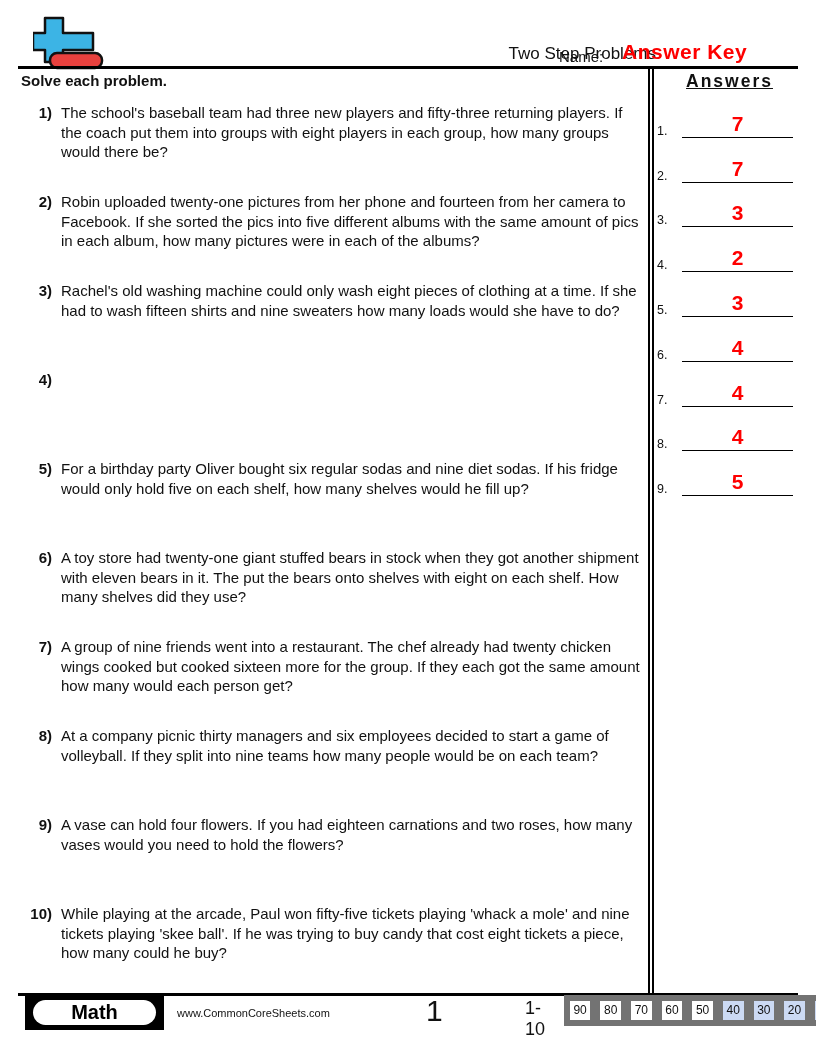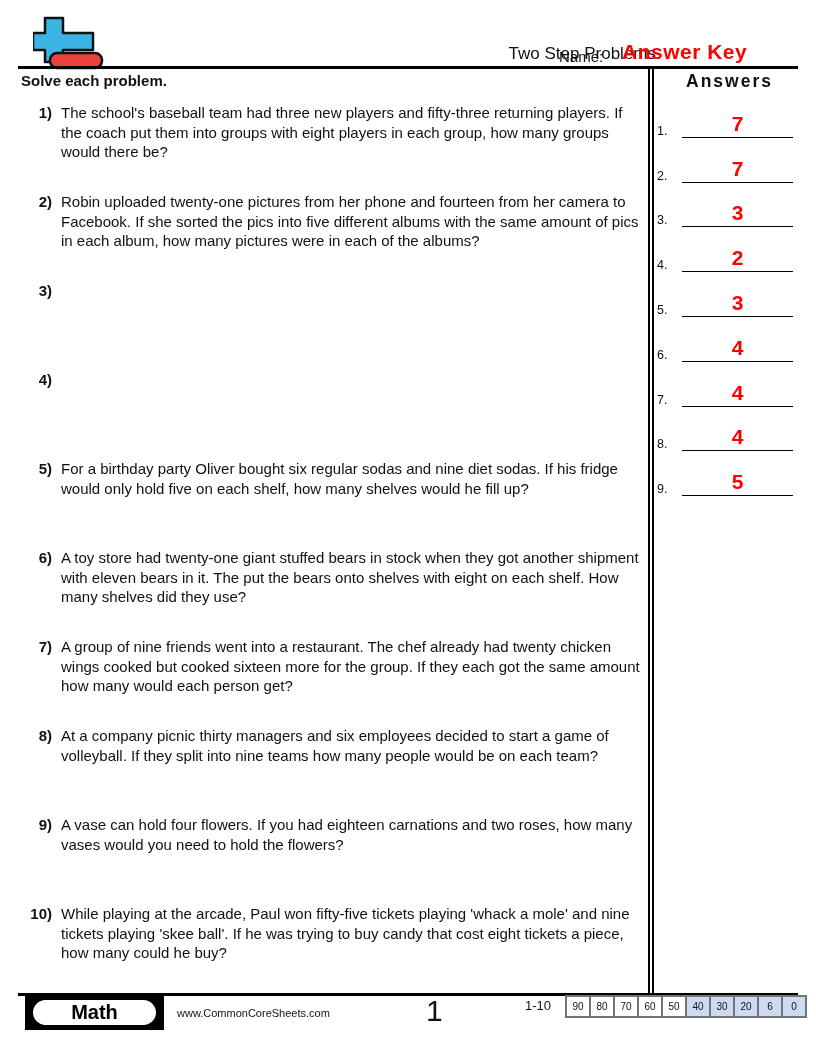--- a/index.html
+++ b/index.html
@@ -22,39 +22,39 @@
   .problem-num { flex:none; width:32px; text-align:right; font-weight:bold; font-size:15px; line-height:19.5px; }
   .problem-text { margin-left:9px; width:586px; font-size:15px; line-height:19.5px; }
 
   
   .divider { position:absolute; left:648px; top:69px; height:924px; width:2px;
              border-left:2px solid #000; border-right:2px solid #000; }
 
   
   .answers { position:absolute; left:655px; top:71px; width:143px; }
   .answers-title { text-align:center; padding-left:6px; font-size:17.5px; font-weight:bold;
-                   letter-spacing:2px; }
+                   letter-spacing:2px; text-decoration:underline; }
   .answer-rows { margin-top:6px; }
   .answer-row { display:flex; align-items:flex-end; height:44.8px; padding:0 2px 5px 2px; box-sizing:border-box; }
   .answer-num { flex:none; width:21px; font-size:12.5px; }
   .answer-line { flex:1; border-bottom:1.5px solid #000; text-align:center; margin:0 3px 0 4px; }
   .answer-value { display:inline-block; color:var(--answer-red); font-weight:bold; font-size:21px;
                   line-height:1; padding-bottom:3px; }
 
   
   .footer-line { position:absolute; left:18px; right:18px; top:993px; height:3px; background:#000; }
   .math-badge { position:absolute; left:25px; top:996px; width:139px; height:34px; background:#000; }
   .math-badge-pill { position:absolute; left:8px; top:4px; right:8px; bottom:5px; background:#fff;
                      border-radius:13px; text-align:center; font-weight:bold; font-size:20px; line-height:25px; color:#000; }
   .website { position:absolute; left:177px; top:1007px; font-size:11px; }
   .page-number { position:absolute; left:426px; top:994px; font-size:30px; }
   .score-strip { position:absolute; left:525px; top:995px; display:flex; align-items:flex-start; }
-  .score-range { font-size:13px; margin-right:16px; margin-top:3px; }
-  .score-cell { width:22px; height:19px; border:2px solid #737373; margin-left:-2px; background:#fff;
-                font-size:10px; line-height:19px; text-align:center; }
+  .score-range { font-size:18px; margin-right:7px; margin-top:3px; }
+  .score-cell { width:22px; height:19px; border:6px solid #737373; margin-left:-2px; background:#fff;
+                font-size:12px; line-height:19px; text-align:center; }
   .score-cell.hl { background:var(--score-highlight); }
 </style>
 </head>
 <body>
 
 <div class="page">
 
   <div class="logo">
     <svg width="72" height="54" viewBox="0 0 72 54">
       <path d="M12 2 H30 V17 H60 V34 H30 V46 H12 V34 H0 V17 H12 Z" fill="var(--logo-blue)" stroke="#111" stroke-width="2.5" stroke-linejoin="round"></path>
@@ -71,20 +71,21 @@
     <div class="problem">
       <div class="problem-num">1)</div>
       <div class="problem-text">The school's baseball team had three new players and fifty-three returning players. If the coach put them into groups with eight players in each group, how many groups would there be?</div>
     </div>
     <div class="problem">
       <div class="problem-num">2)</div>
       <div class="problem-text">Robin uploaded twenty-one pictures from her phone and fourteen from her camera to Facebook. If she sorted the pics into five different albums with the same amount of pics in each album, how many pictures were in each of the albums?</div>
     </div>
     <div class="problem">
       <div class="problem-num">3)</div>
+      <div class="problem-text">Rachel's old washing machine could only wash eight pieces of clothing at a time. If she had to wash fifteen shirts and nine sweaters how many loads would she have to do?</div>
     </div>
     <div class="problem">
       <div class="problem-num">4)</div>
     </div>
     <div class="problem">
       <div class="problem-num">5)</div>
       <div class="problem-text">For a birthday party Oliver bought six regular sodas and nine diet sodas. If his fridge would only hold five on each shelf, how many shelves would he fill up?</div>
     </div>
     <div class="problem">
       <div class="problem-num">6)</div>

